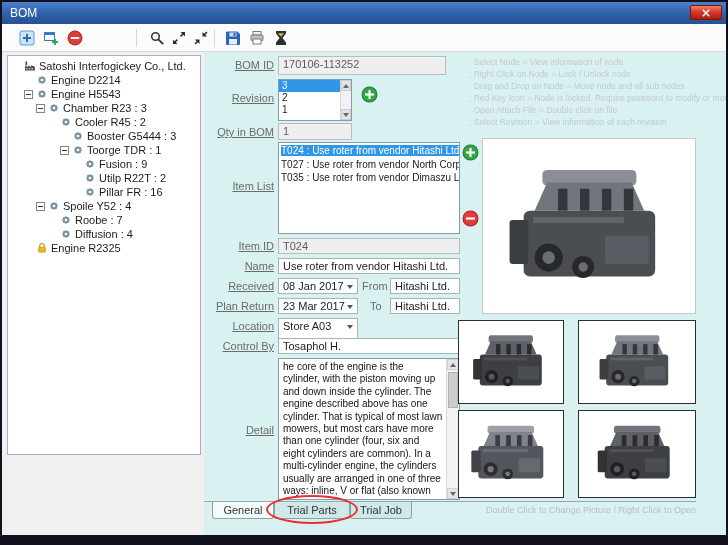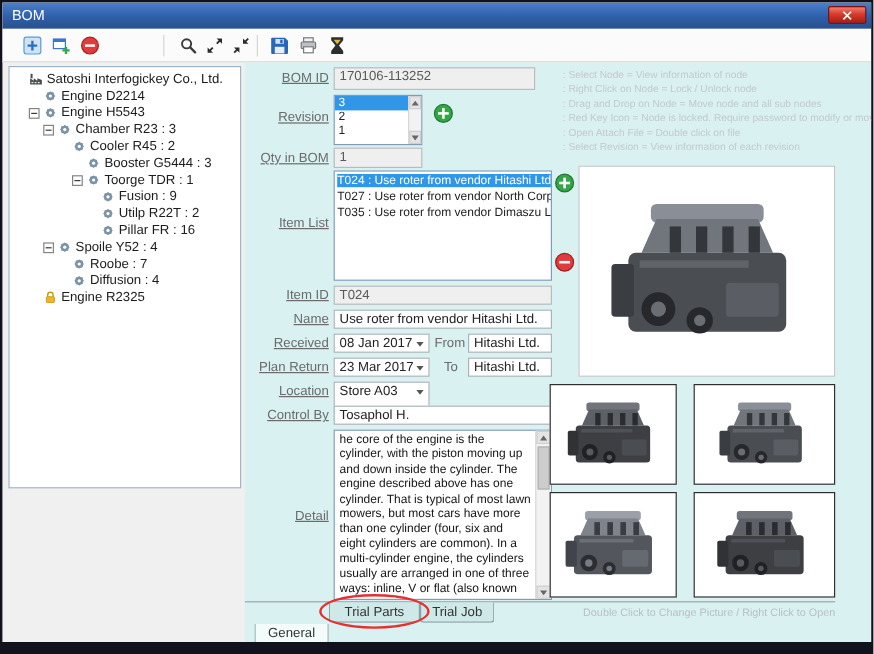--- a/index.html
+++ b/index.html
@@ -20,21 +20,21 @@
 
   
   .toolbar { position: absolute; left: 0; right: 0; top: 22px; height: 28px;
              background: #fbfbfb; border-bottom: 1px solid #d9d9d9; }
   .tbtn { position: absolute; top: 3px; width: 22px; height: 22px; border-radius: 3px;
           display: flex; align-items: center; justify-content: center; cursor: pointer; }
   .tbtn svg { width: 16px; height: 16px; }
   .tsep { position: absolute; top: 5px; width: 1px; height: 18px; background: #d5d5d5; }
 
   
-  .tree-panel { position: absolute; left: 5px; top: 53px; width: 194px; height: 352px;
+  .tree-panel { position: absolute; left: 5px; top: 53px; width: 194px; height: 400px;
                 background: #fff; border: 1px solid #9fb4c4; overflow: hidden; padding: 3px 0 0 2px; }
   .trow { height: 14px; line-height: 14px; font-size: 11px; color: #1c1c1c;
           white-space: nowrap; display: flex; align-items: center; cursor: default; }
   .exp { width: 9px; height: 9px; border: 1px solid #848484; background: #fff;
          display: inline-block; position: relative; margin-right: 3px; flex: none; }
   .exp::before { content: ''; position: absolute; left: 1px; right: 1px; top: 3px; height: 1px; background: #3a3a3a; }
   .expsp { width: 12px; flex: none; display: inline-block; }
   .ticon { width: 12px; height: 12px; margin-right: 3px; flex: none; }
 
   
@@ -80,21 +80,21 @@
   .sarr.dn { bottom: 0; height: 11px; }
   .tri-up { width: 0; height: 0; border-left: 3px solid transparent; border-right: 3px solid transparent; border-bottom: 4px solid #666; }
   .tri-dn { width: 0; height: 0; border-left: 3px solid transparent; border-right: 3px solid transparent; border-top: 4px solid #666; }
   .thumb { position: absolute; left: 1px; right: 1px; background: #cdcdcd; border: 1px solid #b2b2b2; cursor: pointer; }
 
   
   .tabline { position: absolute; height: 1px; background: #99a6ab; }
   .tab { position: absolute; height: 17px; line-height: 16px; text-align: center; font-size: 11px;
          color: #333; background: #cfe9e9; border: 1px solid #8fa0a6; border-top: none;
          border-radius: 0 0 3px 3px; cursor: pointer; }
-  .tab.active { background: #f4fbfb; margin-top: 18px; }
+  .tab.active { background: #f4fbfb; }
   .red-ellipse { position: absolute; border: 2.5px solid #e63030; border-radius: 50%; pointer-events: none; }
   .footer-hint { position: absolute; font-size: 9px; color: #b9bfc4; text-align: right; white-space: nowrap; }
 </style>
 </head>
 <body>
 
 <svg width="0" height="0" style="position:absolute" aria-hidden="true">
   <defs>
     <symbol id="ic-plus" viewBox="0 0 16 16">
         <rect x="1" y="1" width="14" height="14" rx="2" fill="#cfe3f7" stroke="#5b9bd5"></rect>

